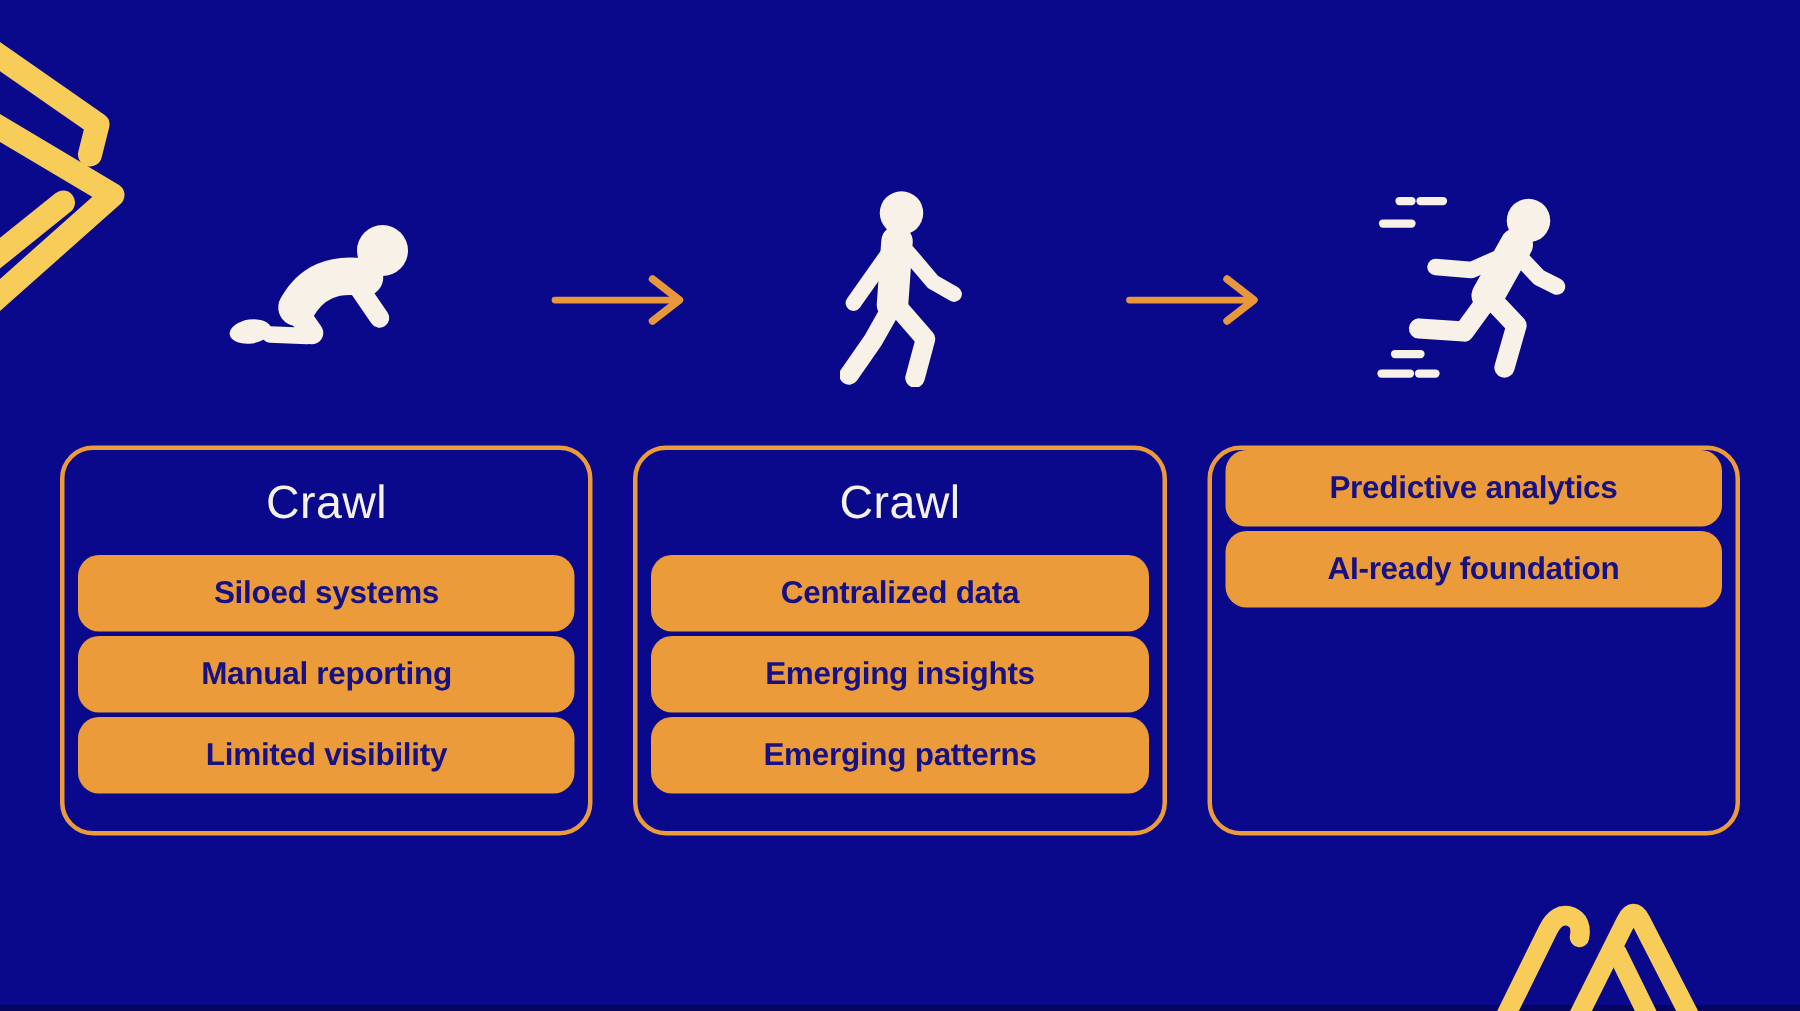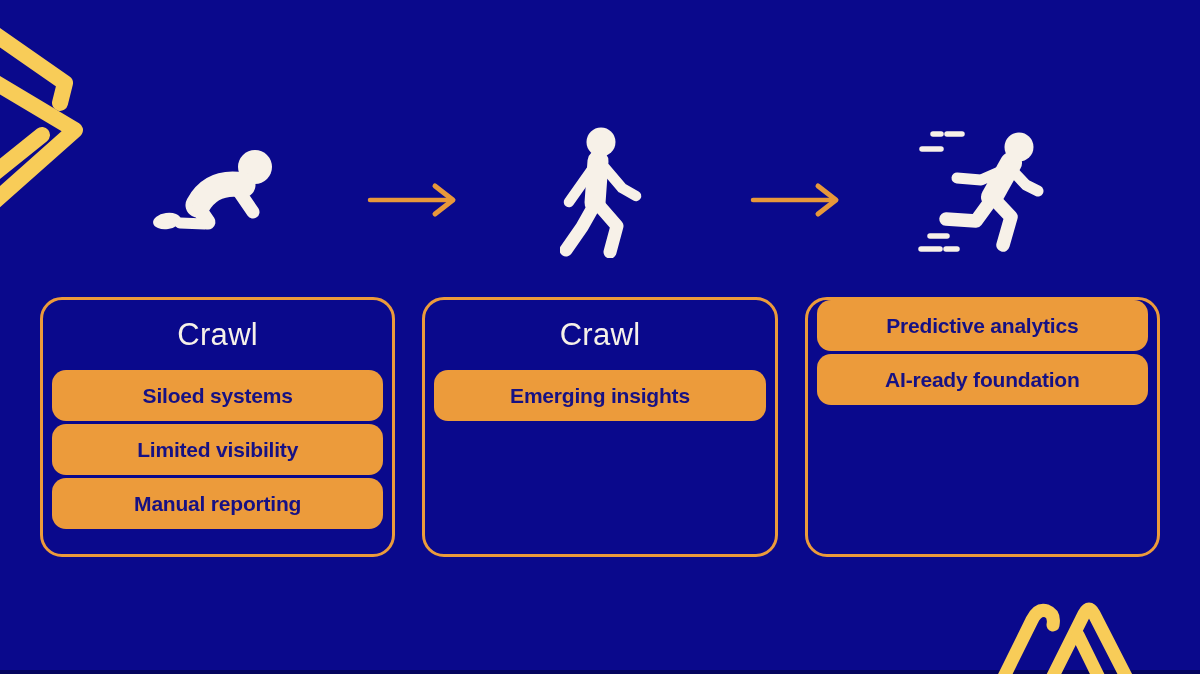--- a/index.html
+++ b/index.html
@@ -160,29 +160,31 @@
       <path d="M 70 4 L 88 18 L 70 32" stroke-width="5"></path>
     </g>
   </svg>
 
   <div class="cards">
 
     <div class="stage-card">
       <div class="card-title">Crawl</div>
       <div class="pill-list">
         <div class="pill">Siloed systems</div>
+        <div class="pill">Manual reporting</div>
         <div class="pill">Limited visibility</div>
-        <div class="pill">Manual reporting</div>
       </div>
     </div>
 
     <div class="stage-card">
       <div class="card-title">Crawl</div>
       <div class="pill-list">
+        <div class="pill">Centralized data</div>
         <div class="pill">Emerging insights</div>
+        <div class="pill">Emerging patterns</div>
       </div>
     </div>
 
     <div class="stage-card">
       <div class="pill-list">
         <div class="pill">Predictive analytics</div>
         <div class="pill">AI-ready foundation</div>
       </div>
     </div>
 

